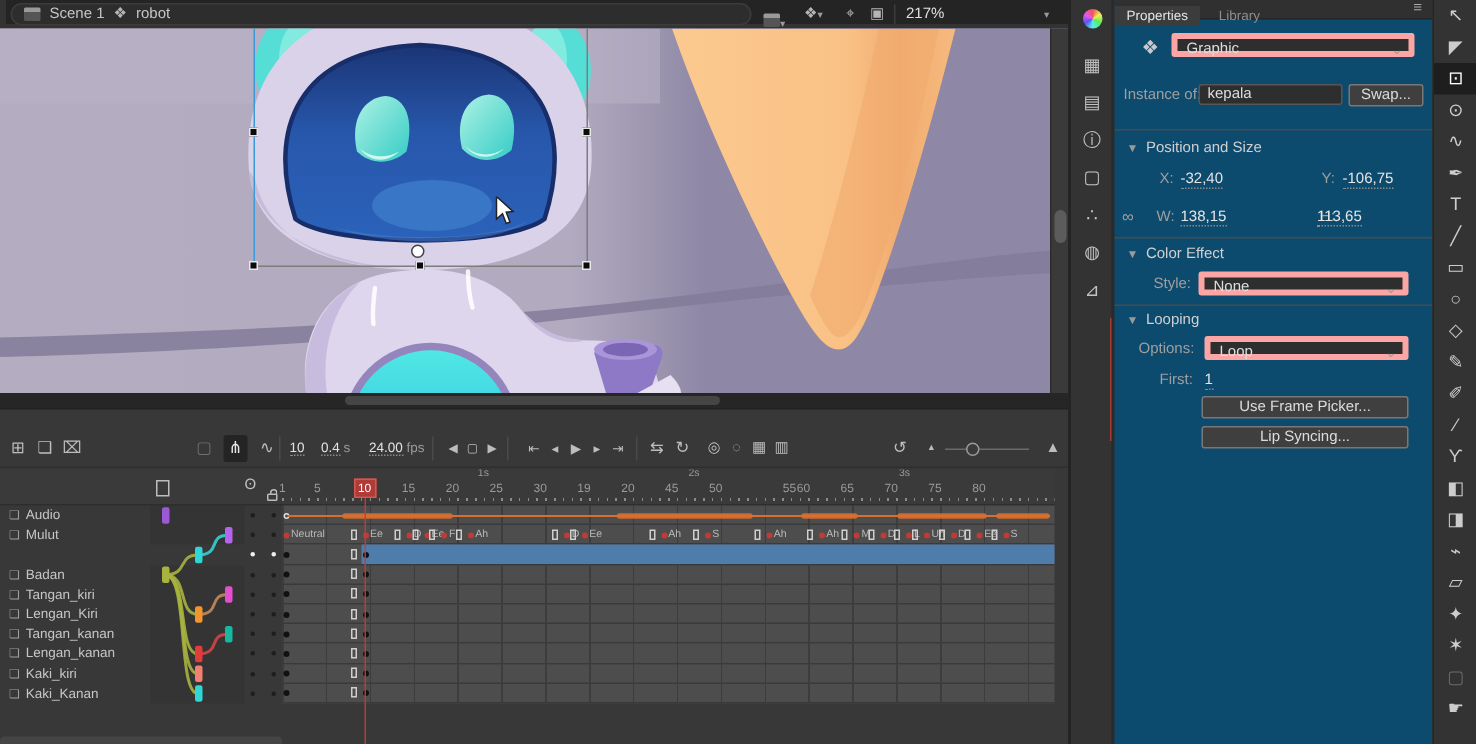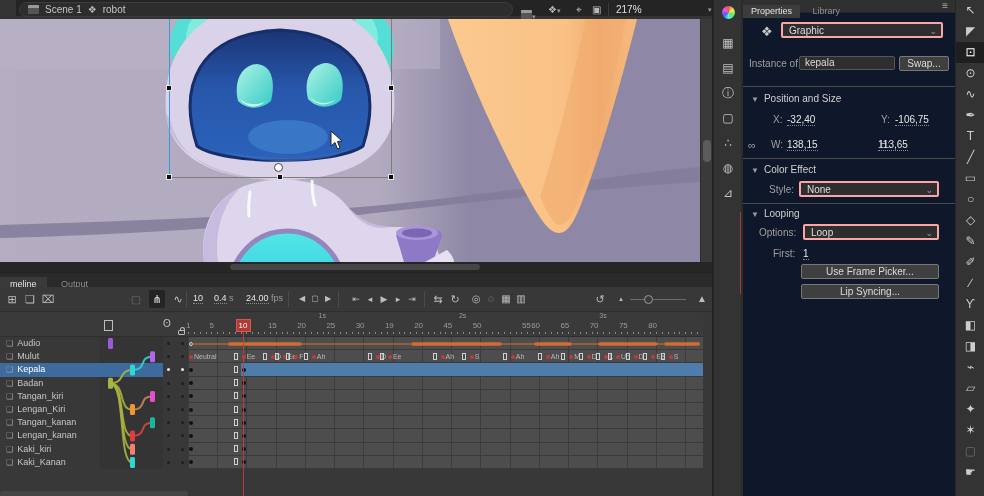--- a/index.html
+++ b/index.html
@@ -1,20 +1,20 @@
 <!DOCTYPE html>
 <html><head>
 <meta charset="utf-8">
 <style>
   html,body{margin:0;padding:0;background:#222;}
   *{box-sizing:border-box;font-family:"Liberation Sans",sans-serif;}
   #app{position:relative;width:984px;height:496px;background:#333;overflow:hidden;color:#ccc;}
   .abs{position:absolute;}
   
-  #edit-bar{left:16px;top:0;width:712px;height:16px;background:#242424;}
+  #edit-bar{left:4px;top:0;width:712px;height:16px;background:#242424;}
   #breadcrumb-box{left:3px;top:2px;width:494px;height:15px;background:#2d2d2d;border:1px solid #3c3c3c;border-radius:8px;display:flex;align-items:center;gap:6px;padding:0 8px;}
   .clapper{width:11px;height:9px;background:linear-gradient(#9a9a9a 0 3px,#555 3px);border-radius:1px;display:inline-block;}
   .bc-txt{font-size:10px;color:#c5c5c5;line-height:15px;}
   .bar-ic{font-size:10px;color:#b5b5b5;line-height:19px;text-align:center;}
   .mini-chev{font-size:7px;color:#9a9a9a;}
   
   #stage-wrap{left:0;top:19px;width:712px;height:253px;background:#8e87a6;}
   #stage{left:0;top:0;width:700px;height:243px;overflow:hidden;
      background:linear-gradient(90deg,#b4adc1 0px,#b2aabf 380px,#9b94ae 440px,#8e87a6 470px,#8e87a6 700px);}
   #stage svg{position:absolute;left:0;top:0;}
@@ -50,28 +50,28 @@
   .ruler-num{position:absolute;top:8px;font-size:8px;color:#9a9a9a;}
   .ruler-sec{position:absolute;top:-1px;font-size:7px;color:#9a9a9a;}
   #playhead-box{position:absolute;top:6px;width:15px;height:13px;background:#b03a36;border:1px solid #d05a50;
       font-size:8px;color:#fff;text-align:center;line-height:12px;z-index:6;}
   #playhead-line{position:absolute;width:1px;background:rgba(200,60,54,.9);z-index:5;}
   
   #panel-gap{left:712px;top:0;width:2px;height:496px;background:#242424;}
   #panel-strip{left:714px;top:0;width:28px;height:496px;background:#333;border-right:1px solid #2a2a2a;}
   .strip-ic{width:28px;height:25px;font-size:12px;line-height:25px;text-align:center;color:#c2c2c2;}
   #color-wheel{width:13px;height:13px;border-radius:50%;margin:6px auto;background:conic-gradient(#e55,#ee5,#5e5,#5ee,#55e,#e5e,#e55);}
-  #props{left:742px;top:0;width:213px;height:496px;background:#0f172a;border-left:1px solid #2b2b2b;}
+  #props{left:742px;top:0;width:213px;height:496px;background:#0c4a6e;border-left:1px solid #2b2b2b;}
   #props-tabs{left:0;top:0;width:213px;height:13px;background:#303030;border-bottom:1px solid #262626;}
   .ptab{display:inline-block;font-size:9px;line-height:13px;padding:0 8px;}
   .sec-hdr{position:absolute;left:8px;font-size:10px;color:#cfcfcf;}
   .sec-hdr .tri{color:#9a9a9a;font-size:8px;margin-right:5px;}
   .plabel{position:absolute;font-size:10px;color:#9f9f9f;}
   .pval{position:absolute;font-size:10px;color:#e6e6e6;border-bottom:1px dotted #8a8a8a;}
-  .dropdown{position:absolute;height:16px;background:#2e2e2e;border:2px solid #fca5a5;border-radius:2px;
+  .dropdown{position:absolute;height:16px;background:#2e2e2e;border:4px solid #fca5a5;border-radius:2px;
      font-size:10px;color:#dedede;line-height:14px;padding:0 6px;}
   .dropdown .chev{position:absolute;right:4px;top:0;color:#9a9a9a;font-size:9px;}
   .pfield{position:absolute;height:14px;background:#2e2e2e;border:1px solid #565656;border-radius:2px;
      font-size:10px;color:#dedede;line-height:12px;padding:0 5px;}
   .pbtn{position:absolute;height:15px;border:1px solid #787878;border-radius:2px;background:#3f3f3f;
      font-size:10px;color:#dcdcdc;text-align:center;line-height:13px;}
   .pdiv{position:absolute;left:0;width:213px;height:1px;background:#4a4a4a;}
   #tools{left:955px;top:0;width:29px;height:496px;background:#333;border-left:1px solid #262626;}
   .tool{width:29px;height:21px;font-size:12px;line-height:21px;text-align:center;color:#cdcdcd;}
   .tool.active{background:#1e1e1e;color:#fff;}
@@ -183,24 +183,20 @@
     </div>
     <div id="v-scroll" class="abs">
         <div id="v-thumb" class="abs"></div>
       </div>
     <div id="h-scroll" class="abs">
         <div id="h-thumb" class="abs"></div>
       </div>
   </div>
 
   <div id="timeline" class="abs">
-    <div id="tl-tabs" class="abs">
-      <span class="tl-tab" style="background:#3a3a3a;color:#e4e4e4">meline</span>
-      <span class="tl-tab" style="color:#8d8d8d">Output</span>
-    </div>
     <div id="tl-toolbar" class="abs">
         <div class="tb-ic" style="left: 4px;">⊞</div>
         <div class="tb-ic" style="left: 22px;">❏</div>
         <div class="tb-ic" style="left: 40px;">⌧</div>
         <div class="tb-ic" style="left: 128px; color: rgb(111, 111, 111);">▢</div>
         <div class="tb-ic" style="left: 149px; background: rgb(36, 36, 36); border-radius: 2px; color: rgb(232, 232, 232);">⋔</div>
         <div class="tb-ic" style="left: 170px;">∿</div>
         <div class="tb-sep" style="left: 186px;"></div>
         <div style="position: absolute; left: 193px; top: 6px; font-size: 9px;"><span class="hot">10</span></div>
         <div style="position: absolute; left: 214px; top: 6px; font-size: 9px;"><span class="hot">0.4</span> <span class="dim">s</span></div>
@@ -329,21 +325,20 @@
               <div class="vis-label" style="left: 450.6px;">D</div>
               <div class="end-box" style="left: 455.15px;"></div>
               <div style="position: absolute; left: 463.15px; top: 4.5px; width: 4px; height: 4px; border-radius: 50%; background: rgb(195, 58, 52);"></div>
               <div class="vis-label" style="left: 468.15px;">Ee</div>
               <div class="end-box" style="left: 472.7px;"></div>
               <div style="position: absolute; left: 480.7px; top: 4.5px; width: 4px; height: 4px; border-radius: 50%; background: rgb(195, 58, 52);"></div>
               <div class="vis-label" style="left: 485.7px;">S</div>
             </div>
           </div>
           <div class="row" style="top: 50.4px;">
-            <div class="lname" style="background: rgb(62, 107, 158); color: rgb(255, 255, 255); width: 163px;"><span class="layer-ic">❏</span>Kepala</div>
             <div class="dotcell" style="left: 167px; background: rgb(238, 238, 238);"></div>
             <div class="dotcell" style="left: 181px; background: rgb(238, 238, 238);"></div>
             <div class="frames">
               <div style="position: absolute; left: 52.65px; top: 0px; right: 0px; height: 12.2px; background: rgb(79, 125, 171);"></div>
               <div class="kf-dot" style="left: 1px;"></div>
               <div class="end-box" style="left: 45.65px;"></div>
               <div class="kf-dot" style="left: 53.65px;"></div>
             </div>
           </div>
           <div class="row" style="top: 63.6px;">

